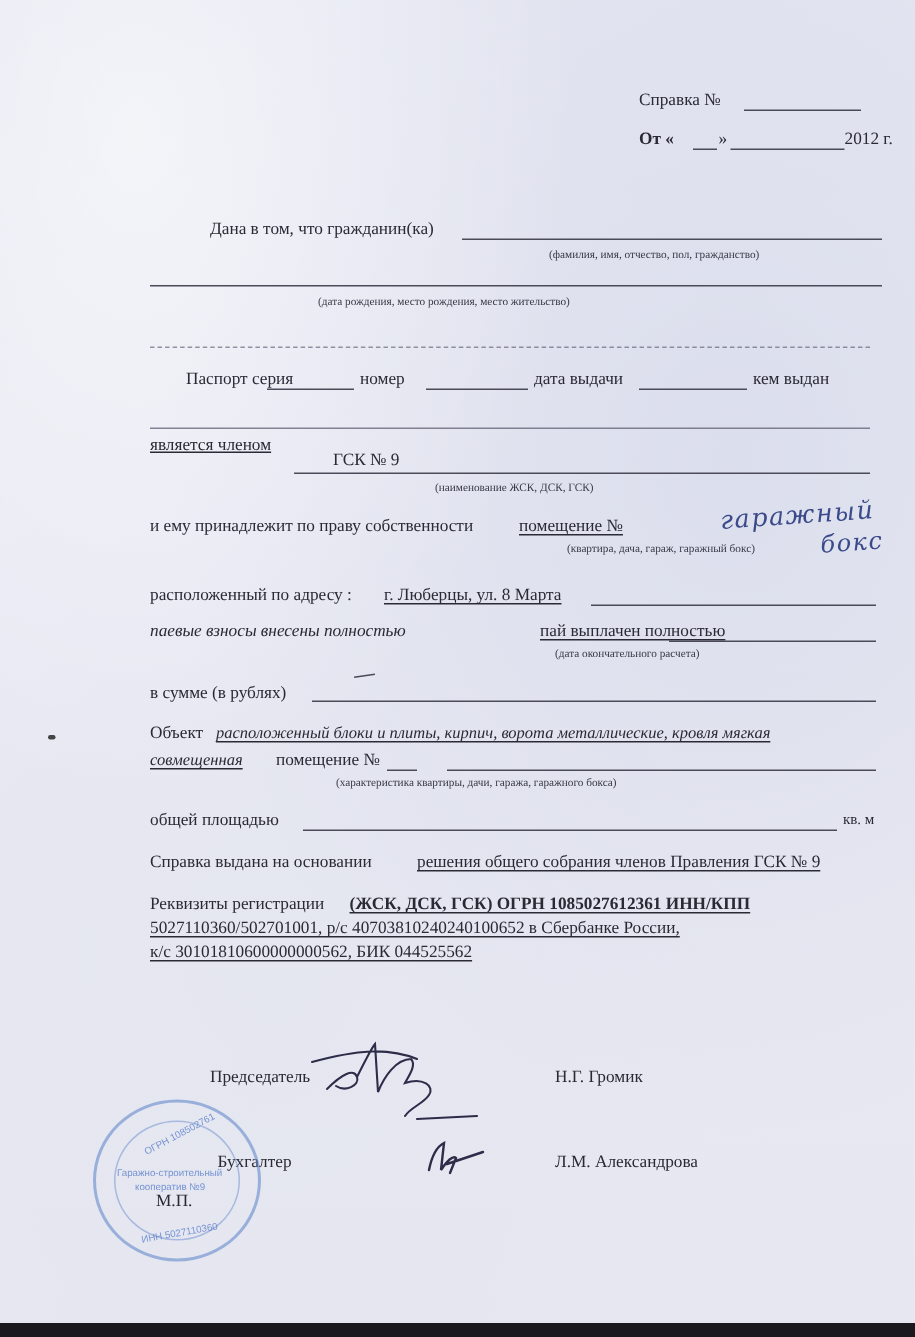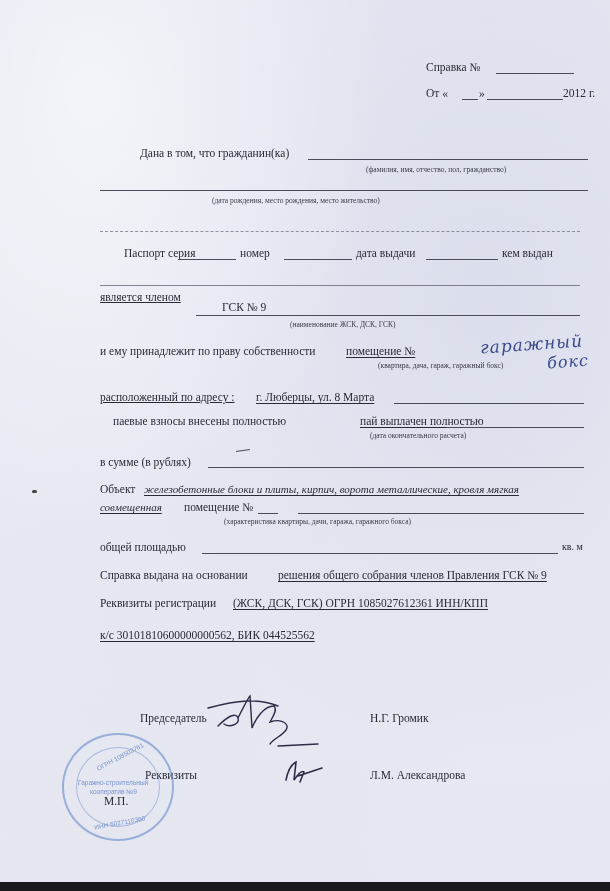--- a/index.html
+++ b/index.html
@@ -41,21 +41,21 @@
   .bottom-bar { position:absolute; left:0; top:882px; width:610px; height:9px; background:#1a1a1e; }
 </style>
 </head>
 <body>
 
 <div class="paper">
 
   <span class="t" style="left:426px;top:62px;">Справка №</span>
   <div class="line" style="left:496px;top:73px;width:78px;"></div>
 
-  <span class="t" style="left:426px;top:88px;">От «</span>
+  <span class="t" style="left:426px;top:88px;font-weight:bold;">От «</span>
   <div class="line" style="left:462px;top:99px;width:16px;"></div>
   <span class="t" style="left:479px;top:88px;">»</span>
   <div class="line" style="left:487px;top:99px;width:76px;"></div>
   <span class="t" style="left:563px;top:88px;">2012 г.</span>
 
   <span class="t" style="left:140px;top:148px;">Дана в том, что гражданин(ка)</span>
   <div class="line" style="left:308px;top:159px;width:280px;"></div>
   <span class="sm" style="left:366px;top:166px;">(фамилия, имя, отчество, пол, гражданство)</span>
 
   <div class="line" style="left:100px;top:190px;width:488px;"></div>
@@ -77,59 +77,60 @@
   <span class="t" style="left:222px;top:302px;">ГСК   № 9</span>
   <div class="line" style="left:196px;top:315px;width:384px;"></div>
   <span class="sm" style="left:290px;top:321px;">(наименование ЖСК, ДСК, ГСК)</span>
 
   <span class="t" style="left:100px;top:346px;">и ему принадлежит по праву собственности</span>
   <span class="t ul" style="left:346px;top:346px;">помещение №</span>
   <span class="hand" style="left:480px;top:336px;font-size:17px;transform:rotate(-4deg);">гаражный</span>
   <span class="sm" style="left:378px;top:362px;">(квартира, дача, гараж, гаражный бокс)</span>
   <span class="hand" style="left:547px;top:354px;font-size:16px;transform:rotate(-4deg);">бокс</span>
 
-  <span class="t" style="left:100px;top:392px;text-decoration:underline;">расположенный по адресу :</span>
+  <span class="t" style="left:100px;top:392px;">расположенный по адресу :</span>
   <span class="t ul" style="left:256px;top:392px;">г. Люберцы, ул. 8 Марта</span>
   <div class="line" style="left:394px;top:403px;width:190px;"></div>
 
-  <span class="t" style="left:113px;top:416px;">паевые взносы внесены полностью</span>
+  <span class="t" style="left:100px;top:416px;font-style:italic;">паевые взносы внесены полностью</span>
   <span class="t ul" style="left:312px;top:416px;padding-left:48px;">пай выплачен полностью</span>
   <div class="line" style="left:446px;top:427px;width:138px;"></div>
   <span class="sm" style="left:370px;top:432px;">(дата окончательного расчета)</span>
   <div class="line" style="left:236px;top:450px;width:14px;transform:rotate(-8deg);"></div>
 
   <span class="t" style="left:100px;top:457px;">в сумме (в рублях)</span>
   <div class="line" style="left:208px;top:467px;width:376px;"></div>
 
   <span class="t" style="left:100px;top:484px;">Объект</span>
-  <span class="t it ul" style="left:144px;top:484px;font-size:11px;">железобетонные блоки и плиты, кирпич, ворота металлические, кровля мягкая</span>
+  <span class="t it ul" style="left:144px;top:484px;font-size:11px;">расположенный блоки и плиты, кирпич, ворота металлические, кровля мягкая</span>
   <span class="t it ul" style="left:100px;top:502px;font-size:11px;">совмещенная</span>
   <span class="t" style="left:184px;top:502px;">помещение №</span>
   <div class="line" style="left:258px;top:513px;width:20px;"></div>
   <div class="line" style="left:298px;top:513px;width:286px;"></div>
   <span class="sm" style="left:224px;top:518px;">(характеристика квартиры, дачи,  гаража, гаражного бокса)</span>
 
   <span class="t" style="left:100px;top:542px;">общей площадью</span>
   <div class="line" style="left:202px;top:553px;width:356px;"></div>
   <span class="t" style="left:562px;top:542px;font-size:10px;">кв. м</span>
 
   <span class="t" style="left:100px;top:570px;">Справка выдана на основании</span>
   <span class="t ul" style="left:278px;top:570px;">решения общего собрания членов  Правления  ГСК № 9</span>
 
   <span class="t" style="left:100px;top:598px;">Реквизиты регистрации</span>
-  <span class="t ul" style="left:233px;top:598px;">(ЖСК, ДСК, ГСК)  ОГРН 1085027612361  ИНН/КПП</span>
+  <span class="t ul" style="left:233px;top:598px;font-weight:bold;">(ЖСК, ДСК, ГСК)  ОГРН 1085027612361  ИНН/КПП</span>
+  <span class="t ul" style="left:100px;top:614px;">5027110360/502701001, р/с 40703810240240100652 в Сбербанке России,</span>
   <span class="t ul" style="left:100px;top:630px;">к/с 30101810600000000562, БИК 044525562</span>
 
   <span class="t" style="left:140px;top:713px;">Председатель</span>
   <svg class="sig" style="left:178px;top:688px;" width="160" height="70" viewBox="0 0 160 70">
     <path d="M30 20 C60 12, 80 10, 100 18 M40 38 C50 28, 58 24, 60 30 C62 36, 52 40, 46 36 M60 30 C66 18, 70 10, 72 8 L74 40 C78 30, 86 18, 96 18 C100 22, 94 30, 92 34 C104 30, 112 36, 108 42 C104 48, 96 50, 92 56 M100 58 L140 56" fill="none" stroke="#2d2d4a" stroke-width="1.4" stroke-linecap="round"></path>
   </svg>
   <span class="t" style="left:370px;top:713px;">Н.Г. Громик</span>
 
-  <span class="t" style="left:145px;top:770px;">Реквизиты</span>
+  <span class="t" style="left:145px;top:770px;">Бухгалтер</span>
   <svg class="sig" style="left:278px;top:756px;" width="60" height="30" viewBox="0 0 60 30">
     <path d="M8 24 C10 14, 14 8, 18 6 L16 24 C20 18, 24 14, 26 16 L22 26 M20 20 L44 12" fill="none" stroke="#2d2d4a" stroke-width="1.6" stroke-linecap="round"></path>
   </svg>
   <span class="t" style="left:370px;top:770px;">Л.М. Александрова</span>
 
   <div class="stamp">
     <div class="inner"></div>
     <span class="st" style="left:30px;top:18px;transform:rotate(-28deg);">ОГРН 108502761</span>
     <span class="st" style="left:14px;top:44px;">Гаражно-строительный</span>
     <span class="st" style="left:26px;top:53px;">кооператив №9</span>

